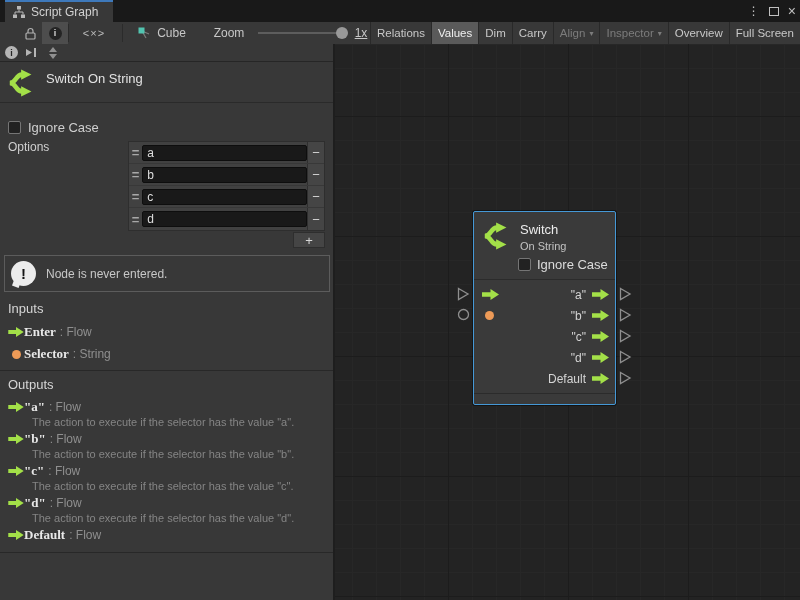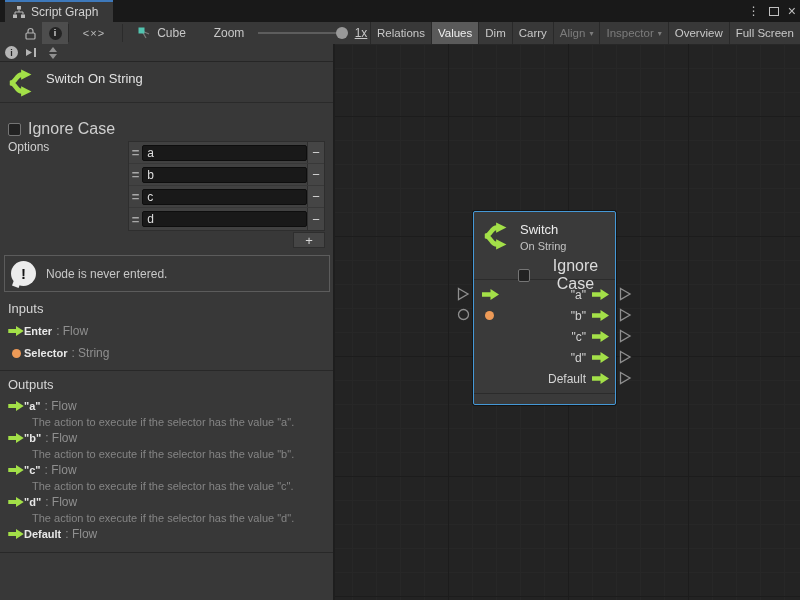--- a/index.html
+++ b/index.html
@@ -45,21 +45,21 @@
   .carets { display:flex; flex-direction:column; gap:2px; margin-left:4px; }
   .car-up { width:0; height:0; border-left:4px solid transparent; border-right:4px solid transparent; border-bottom:5px solid #909090; }
   .car-dn { width:0; height:0; border-left:4px solid transparent; border-right:4px solid transparent; border-top:5px solid #909090; }
 
   .unit-block { position:absolute; left:0; top:18px; width:100%; height:41px; border-bottom:1px solid #2a2a2a; }
   .unit-icon { position:absolute; left:8px; top:6px; }
   .unit-title { position:absolute; left:46px; top:9px; font-size:13px; color:#e2e2e2; }
 
   .ignore-row { position:absolute; left:8px; top:76px; display:flex; align-items:center; gap:7px; }
   .checkbox { width:13px; height:13px; background:#222; border:1px solid #757575; border-radius:2px; }
-  .lbl { font-size:16px; color:#cfcfcf;text-align:center; }
+  .lbl { font-size:13px; color:#cfcfcf;text-align:center; }
   .options-label { position:absolute; left:8px; top:96px; font-size:12px; color:#cfcfcf;text-align:right; }
 
   .options-list { position:absolute; left:128px; top:97px; width:197px; background:#414141; border:1px solid #2e2e2e; }
   .opt-row { height:22px; display:flex; align-items:center; border-bottom:1px solid #383838; }
   .opt-row:last-child { border-bottom:none; }
   .opt-handle { width:22px; text-align:center; color:#a8a8a8; font-weight:bold; font-size:13px; }
   .opt-input { flex:1; height:16px; background:#191919; border:1px solid #0e0e0e; border-radius:2px;
     color:#dedede; font-size:12px; padding:0 4px; font-family:inherit; outline:none; }
   .opt-minus { width:27px; align-self:stretch; display:flex; align-items:center; justify-content:center;
     color:#d8d8d8; font-size:13px; border-left:1px solid #2f2f2f; background:#454545; }
@@ -69,21 +69,21 @@
   .warning-box { position:absolute; left:4px; top:211px; width:326px; height:37px; border:1px solid #5c5c5c;
     display:flex; align-items:center; gap:10px; padding:0 6px; }
   .warn-ico { position:relative; width:25px; height:25px; border-radius:50%; background:#ececec; color:#141414;
     font-weight:bold; font-size:15px; display:flex; align-items:center; justify-content:center; }
   .warn-ico::after { content:""; position:absolute; left:2px; bottom:-1px; width:7px; height:7px; background:#ececec; transform:rotate(20deg); }
   .warn-txt { font-size:12px; color:#c8c8c8; }
 
   .sec-title { position:absolute; left:8px; font-size:13px; color:#d6d6d6; }
   .port-row { position:absolute; left:0; display:flex; align-items:center; }
   .port-ico { width:24px; display:flex; align-items:center; justify-content:flex-start; padding-left:8px; }
-  .pname { font-size:11px; font-weight:bold; color:#e8e8e8; }
+  .pname { font-size:13px; font-weight:bold; color:#e8e8e8;font-family:Liberation Serif, serif; }
   .ptype { font-size:12px; color:#8f8f8f; margin-left:4px; }
   .pdesc { position:absolute; left:32px; font-size:11px; color:#858585; }
   .value-dot { width:9px; height:9px; border-radius:50%; background:#ed9a57; margin-left:4px; }
   .divider { position:absolute; left:0; width:100%; border-top:1px solid #282828; }
 
   
   .graph { position:absolute; left:335px; top:44px; width:465px; height:556px; background-color:#232323;
     background-image:
       linear-gradient(#1c1c1c 1px, transparent 1px),
       linear-gradient(90deg, #1c1c1c 1px, transparent 1px),

